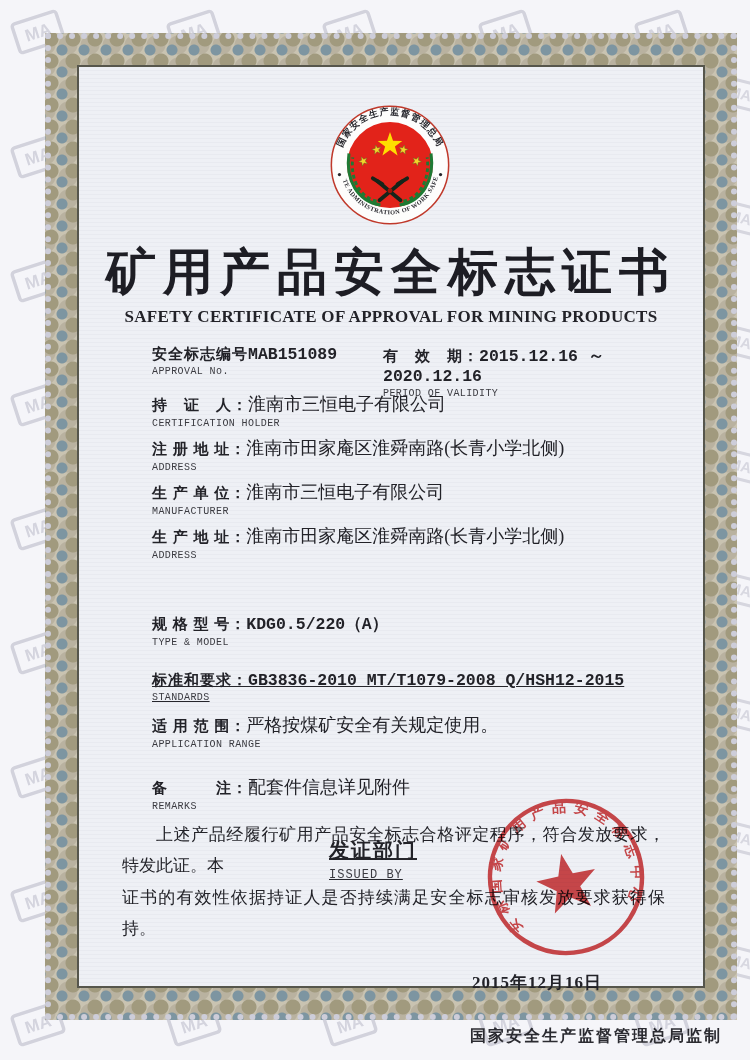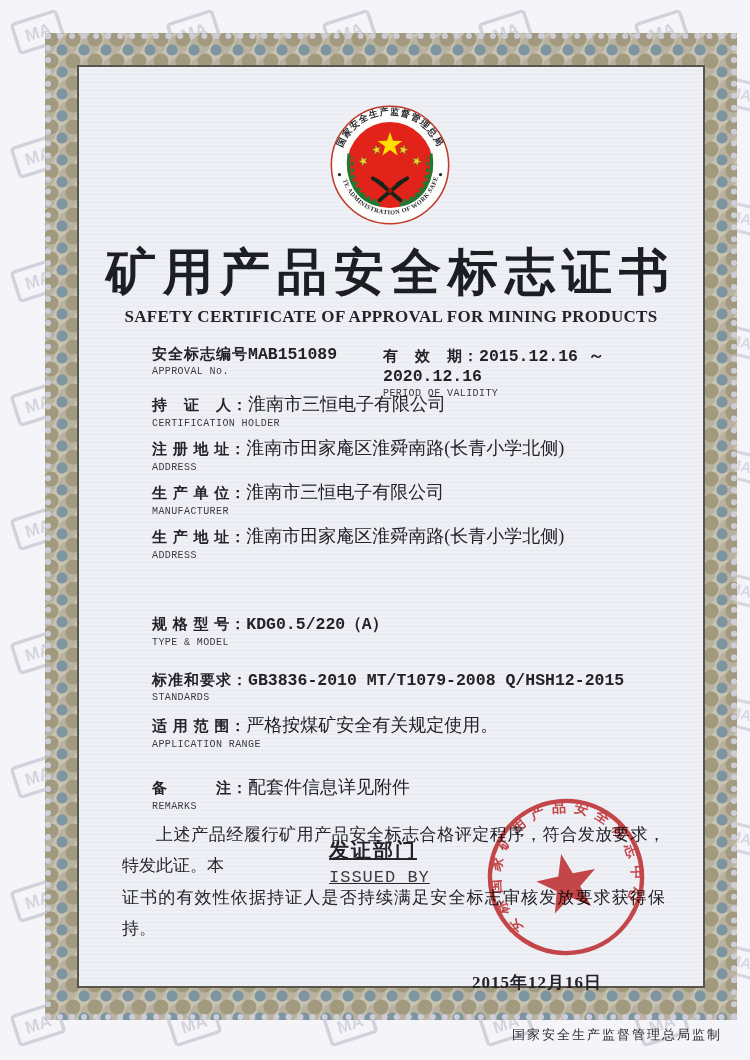--- a/index.html
+++ b/index.html
@@ -34,37 +34,37 @@
   .mono{font-family:"Liberation Mono","DejaVu Sans Mono",monospace;font-weight:700;font-size:16.5px;}
   .ensub{font-family:"Liberation Mono","DejaVu Sans Mono",monospace;font-size:10px;
          letter-spacing:0.4px;color:#3a3a40;margin-top:2px;}
 
   .approval-row{position:absolute;top:278px;left:73px;right:20px;}
   .appr-left{position:absolute;left:0;top:0;}
   .appr-right{position:absolute;left:231px;top:0;}
 
   .fieldrow{position:absolute;left:73px;right:20px;}
   .r0{top:325px;} .r1{top:369px;} .r2{top:413px;} .r3{top:457px;} .r4{top:501px;}
-  .r5{top:546px;} .r6{top:604px;} .r7{top:646px;} .r8{top:708px;}
+  .r5{top:546px;} .r6{top:604px;text-decoration:underline;} .r7{top:646px;} .r8{top:708px;}
 
   .statement{position:absolute;top:752px;left:43px;right:38px;
              font-size:17px;line-height:1.85;color:#222228;text-align:justify;}
   .statement .l1{text-indent:2em;}
 
   .issuer{position:absolute;top:770px;left:250px;width:200px;text-align:left;text-decoration:underline;}
   .issuer .cnl{font-size:20px;letter-spacing:2px;}
-  .issuer .ensub{font-size:17px;margin-top:4px;letter-spacing:1px;}
+  .issuer .ensub{font-size:12px;margin-top:4px;letter-spacing:1px;}
 
   .seal{position:absolute;left:401px;top:724px;width:172px;height:172px;
         mix-blend-mode:multiply;opacity:0.92;}
   .issue-date{position:absolute;left:393px;top:904px;font-size:17px;font-weight:700;
               letter-spacing:1px;color:#222228;}
 
   .footer-note{position:absolute;top:1026px;right:28px;z-index:2;
-               font-size:13px;font-weight:400;letter-spacing:2px;color:#2b2b31;}
+               font-size:16px;font-weight:700;letter-spacing:2px;color:#2b2b31;}
 </style>
 </head>
 <body>
 
 <div class="page">
 
   <svg class="watermarks" width="750" height="1060" aria-hidden="true">
     <defs>
       <pattern id="maPat" patternUnits="userSpaceOnUse" width="156" height="124">
         <g transform="translate(38,32) rotate(-18)" stroke="#d2d2dc" fill="none" stroke-width="3.5">

